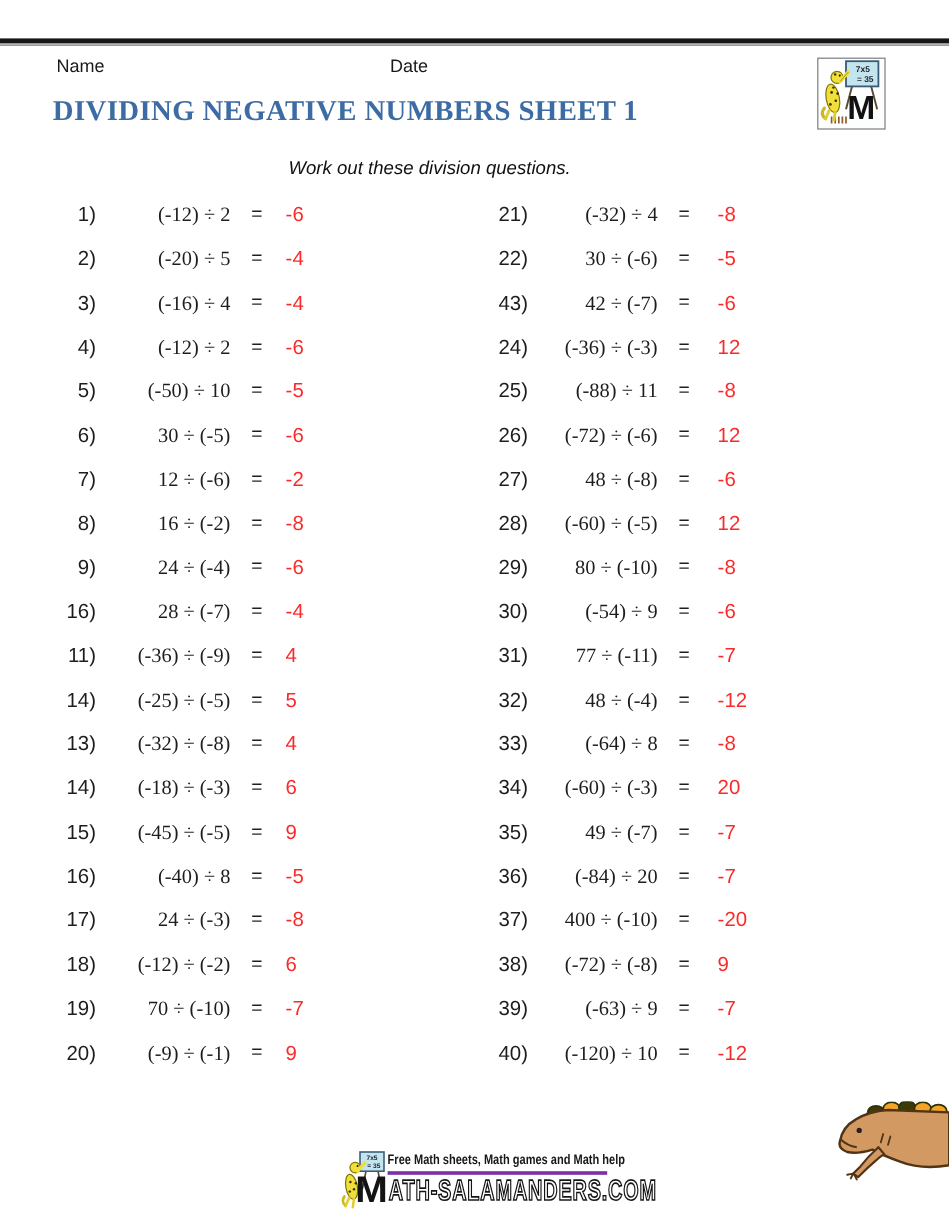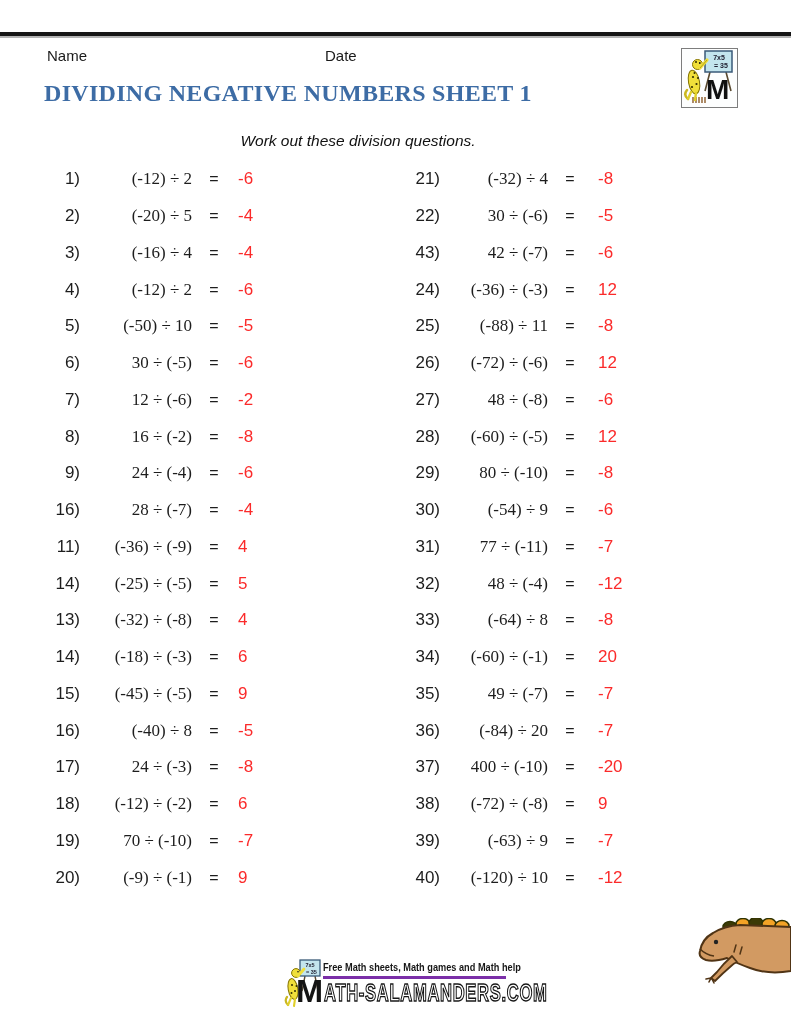--- a/index.html
+++ b/index.html
@@ -281,21 +281,21 @@
       <span class="ans">-12</span>
     </div>
     <div class="prow">
       <span class="num">33)</span>
       <span class="expr">(-64) ÷ 8</span>
       <span class="eq">=</span>
       <span class="ans">-8</span>
     </div>
     <div class="prow">
       <span class="num">34)</span>
-      <span class="expr">(-60) ÷ (-1)</span>
+      <span class="expr">(-60) ÷ (-3)</span>
       <span class="eq">=</span>
       <span class="ans">20</span>
     </div>
     <div class="prow">
       <span class="num">35)</span>
       <span class="expr">49 ÷ (-7)</span>
       <span class="eq">=</span>
       <span class="ans">-7</span>
     </div>
     <div class="prow">

